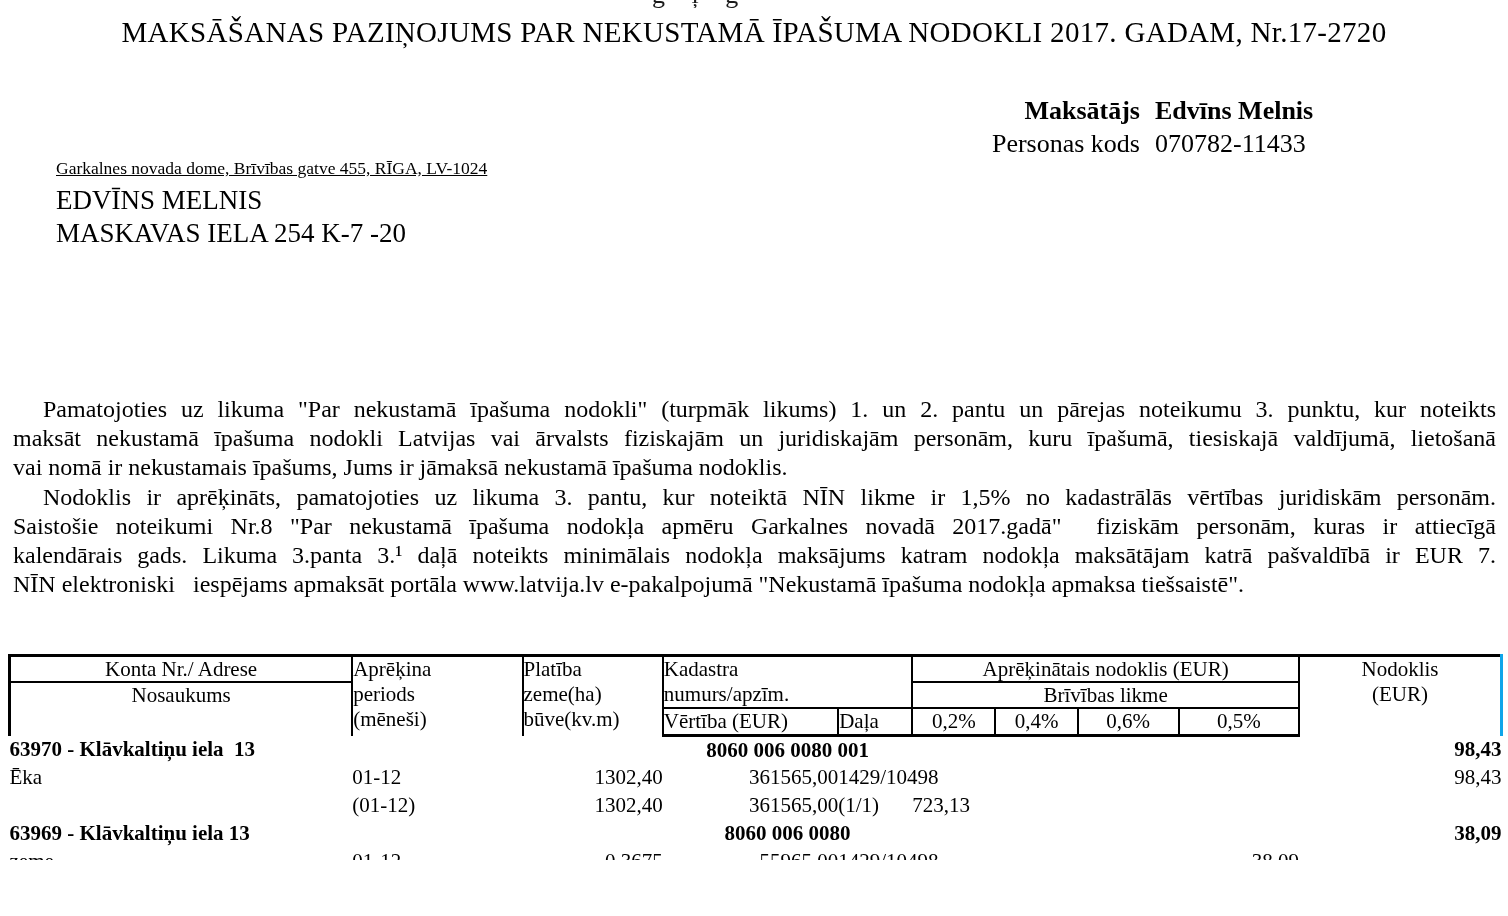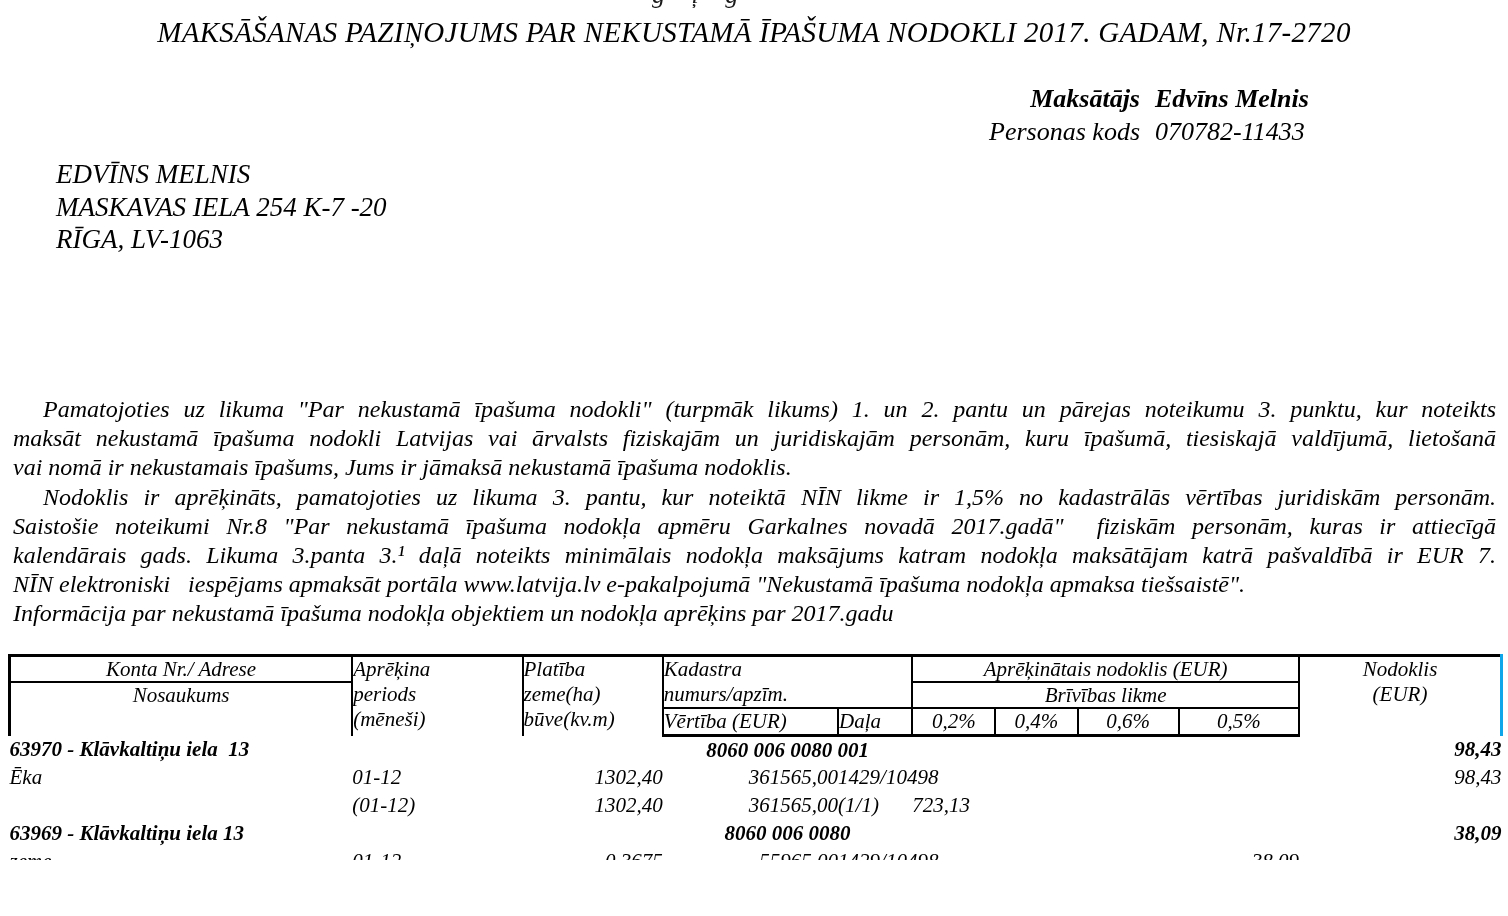--- a/index.html
+++ b/index.html
@@ -1,26 +1,26 @@
 <!DOCTYPE html>
 <html><head>
 <meta charset="utf-8">
 <style>
   html,body{margin:0;padding:0;background:#fff;}
   .page{position:relative;width:1508px;height:860px;background:#fff;overflow:hidden;
-        font-family:"Liberation Serif",serif;color:#000;font-style:italic;}
+        font-family:"Liberation Serif",serif;color:#000;}
 
   
   .top-clip{position:absolute;top:0;left:0;width:100%;height:8px;overflow:hidden;}
   .top-clip span{position:absolute;top:-20px;left:652px;font-size:26px;letter-spacing:10px;color:#1a1a1a;}
 
   .title{position:absolute;top:16px;left:0;width:100%;margin:0;text-align:center;
          font-size:29px;font-weight:normal;letter-spacing:0.3px;white-space:nowrap;}
 
-  .payer{position:absolute;top:84px;left:700px;display:grid;
+  .payer{position:absolute;top:96px;left:700px;display:grid;
          grid-template-columns:440px auto;column-gap:15px;row-gap:3px;
          font-size:26px;line-height:30px;}
   .payer .lbl{text-align:right;}
   .b{font-weight:bold;}
 
   .addr{position:absolute;left:56px;top:158px;}
   .sender{font-size:17.5px;text-decoration:underline;margin-bottom:5px;white-space:nowrap;}
   .rcpt{font-size:27px;line-height:32.5px;white-space:nowrap;}
 
   .body-text{position:absolute;left:13px;top:395px;width:1483px;font-size:24px;line-height:29.2px;}
@@ -62,34 +62,33 @@
   <h1 class="title">MAKSĀŠANAS PAZIŅOJUMS PAR NEKUSTAMĀ ĪPAŠUMA NODOKLI 2017. GADAM, Nr.17-2720</h1>
 
   <div class="payer">
     <span class="lbl b">Maksātājs</span>
     <span class="val b">Edvīns Melnis</span>
     <span class="lbl">Personas kods</span>
     <span class="val">070782-11433</span>
   </div>
 
   <div class="addr">
+    <div class="sender">Garkalnes novada dome, Brīvības gatve 455, RĪGA, LV-1024</div>
     <div class="rcpt">EDVĪNS MELNIS</div>
     <div class="rcpt">MASKAVAS IELA 254 K-7 -20</div>
-    <div class="rcpt">RĪGA, LV-1063</div>
   </div>
 
   <div class="body-text">
     <div class="ln just indent">Pamatojoties uz likuma "Par nekustamā īpašuma nodokli" (turpmāk likums) 1. un 2. pantu un pārejas noteikumu 3. punktu, kur noteikts</div>
     <div class="ln just">maksāt nekustamā īpašuma nodokli Latvijas vai ārvalsts fiziskajām un juridiskajām personām, kuru īpašumā, tiesiskajā valdījumā, lietošanā</div>
     <div class="ln">vai nomā ir nekustamais īpašums, Jums ir jāmaksā nekustamā īpašuma nodoklis.</div>
     <div class="ln just indent">Nodoklis ir aprēķināts, pamatojoties uz likuma 3. pantu, kur noteiktā NĪN likme ir 1,5% no kadastrālās vērtības juridiskām personām.</div>
     <div class="ln just">Saistošie noteikumi Nr.8 "Par nekustamā īpašuma nodokļa apmēru Garkalnes novadā 2017.gadā" &nbsp;fiziskām personām, kuras ir attiecīgā</div>
     <div class="ln just">kalendārais gads. Likuma 3.panta 3.¹ daļā noteikts minimālais nodokļa maksājums katram nodokļa maksātājam katrā pašvaldībā ir EUR 7.</div>
     <div class="ln">NĪN elektroniski &nbsp;&nbsp;iespējams apmaksāt portāla www.latvija.lv e-pakalpojumā "Nekustamā īpašuma nodokļa apmaksa tiešsaistē".</div>
-    <div class="ln">Informācija par nekustamā īpašuma nodokļa objektiem un nodokļa aprēķins par 2017.gadu</div>
   </div>
 
   <table class="tax">
     <colgroup>
       <col style="width:342px">
         <col style="width:170px">
         <col style="width:140px">
       <col style="width:175px">
         <col style="width:74px">
         <col style="width:83px">

